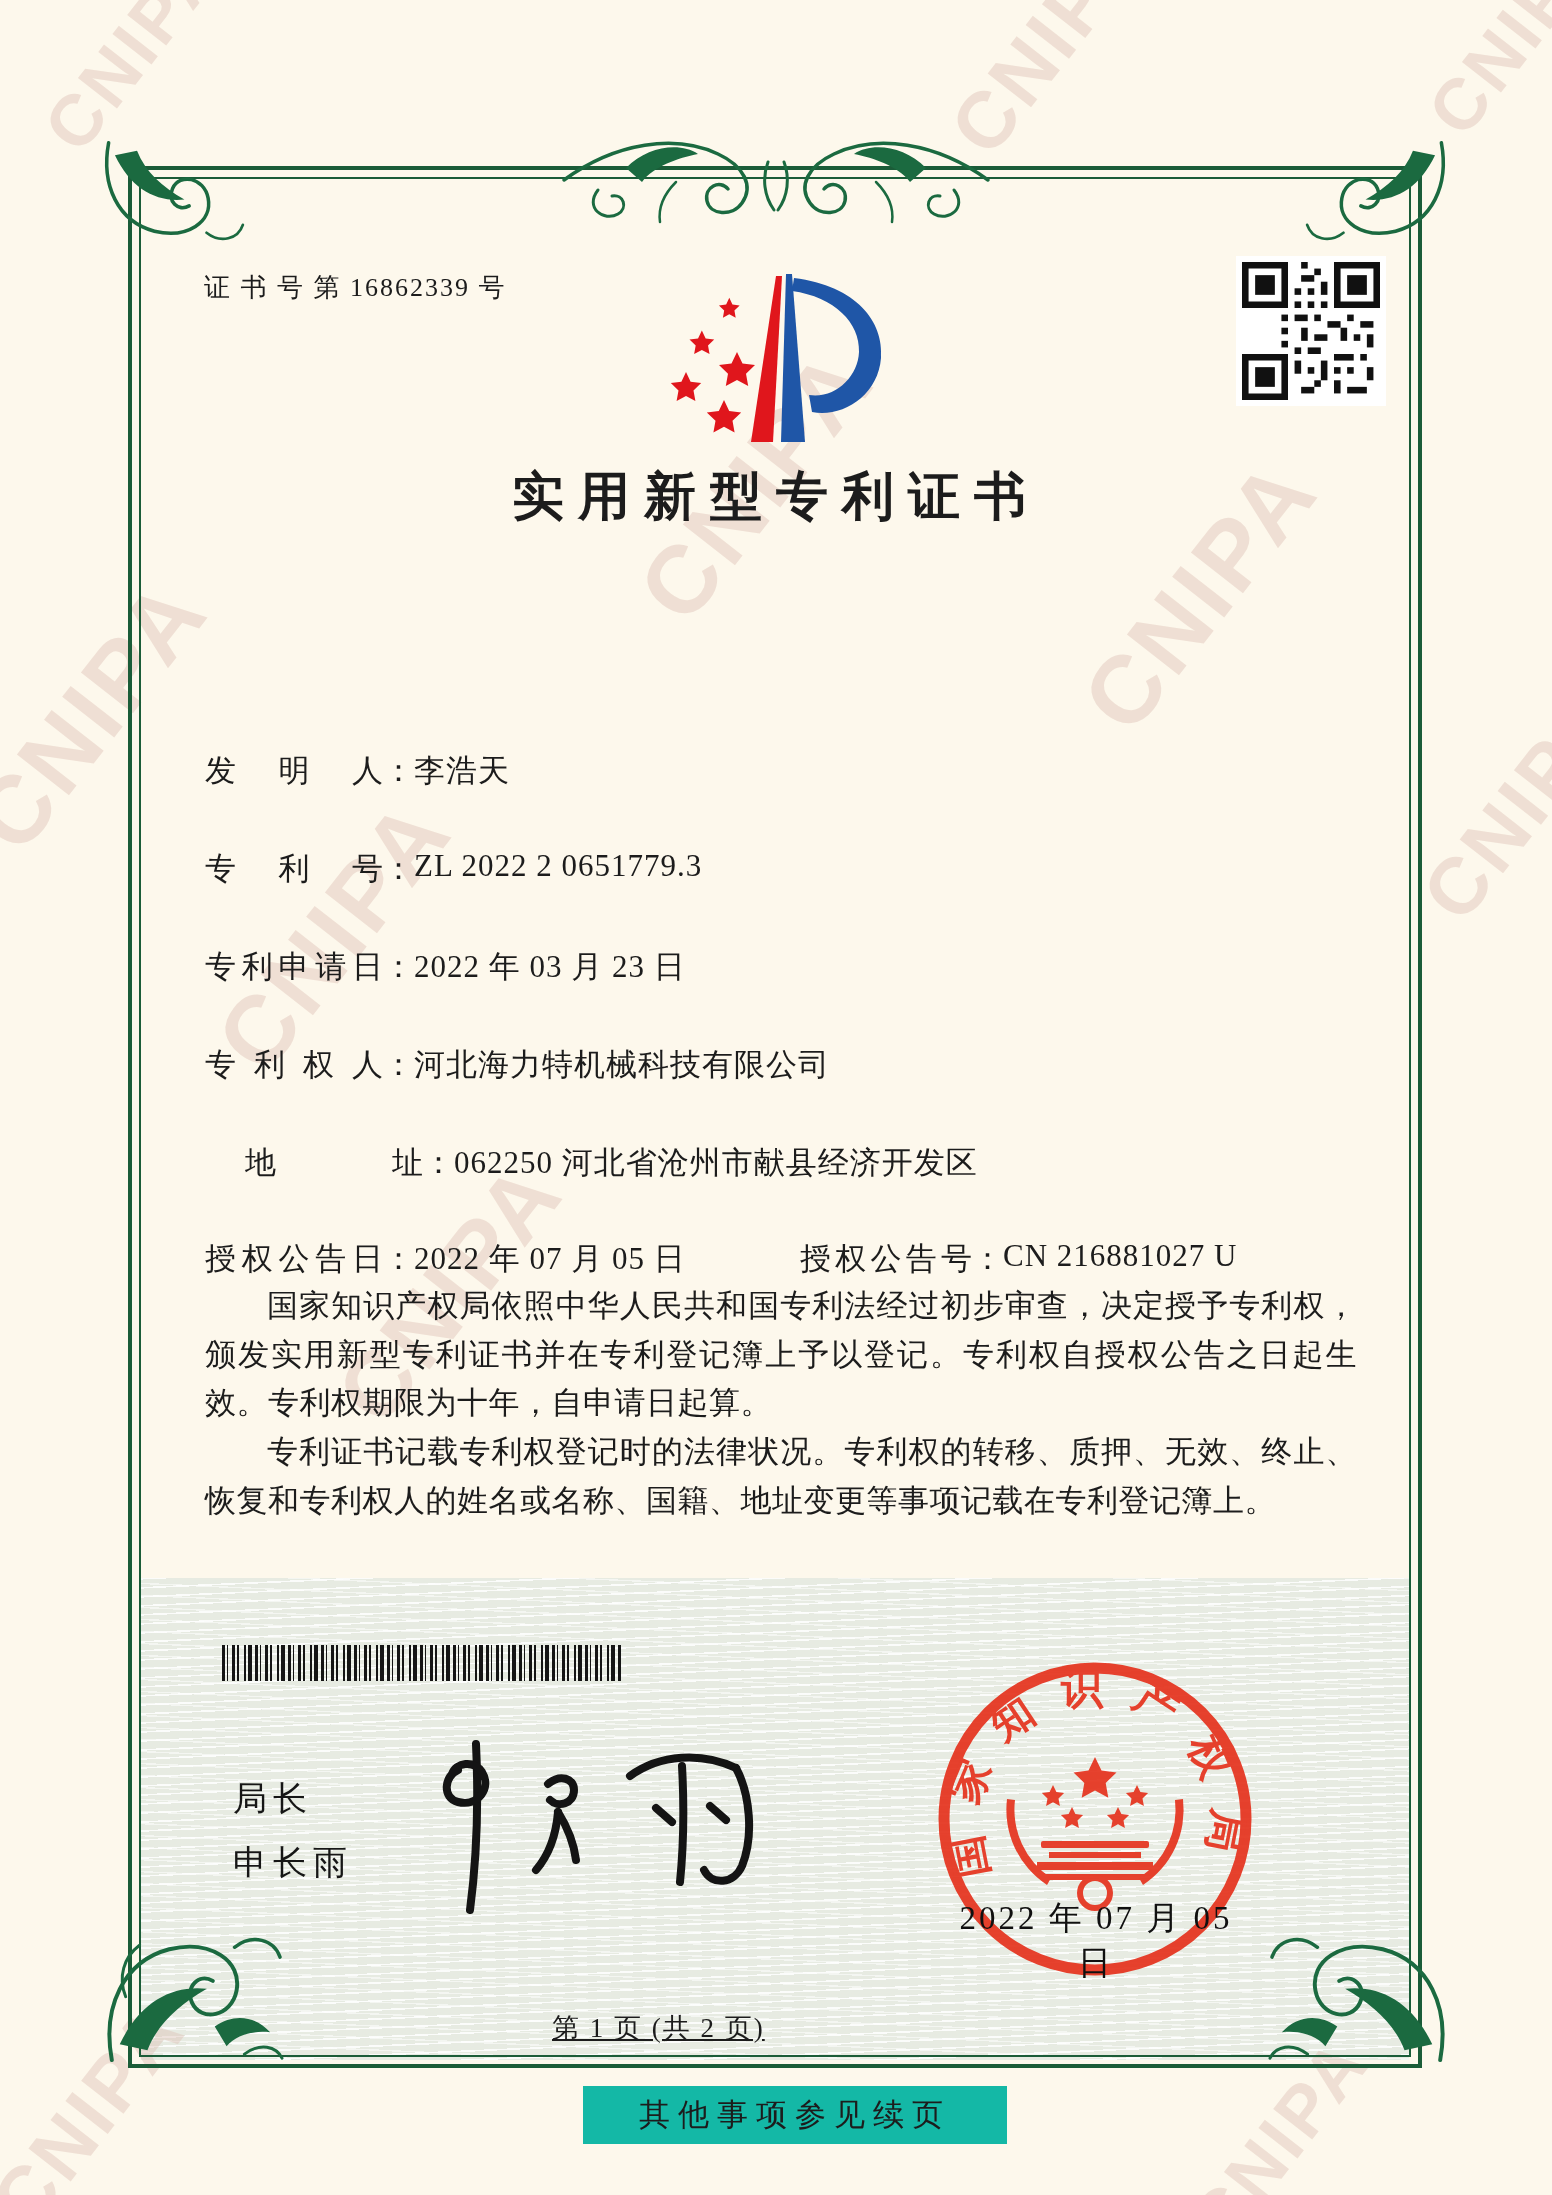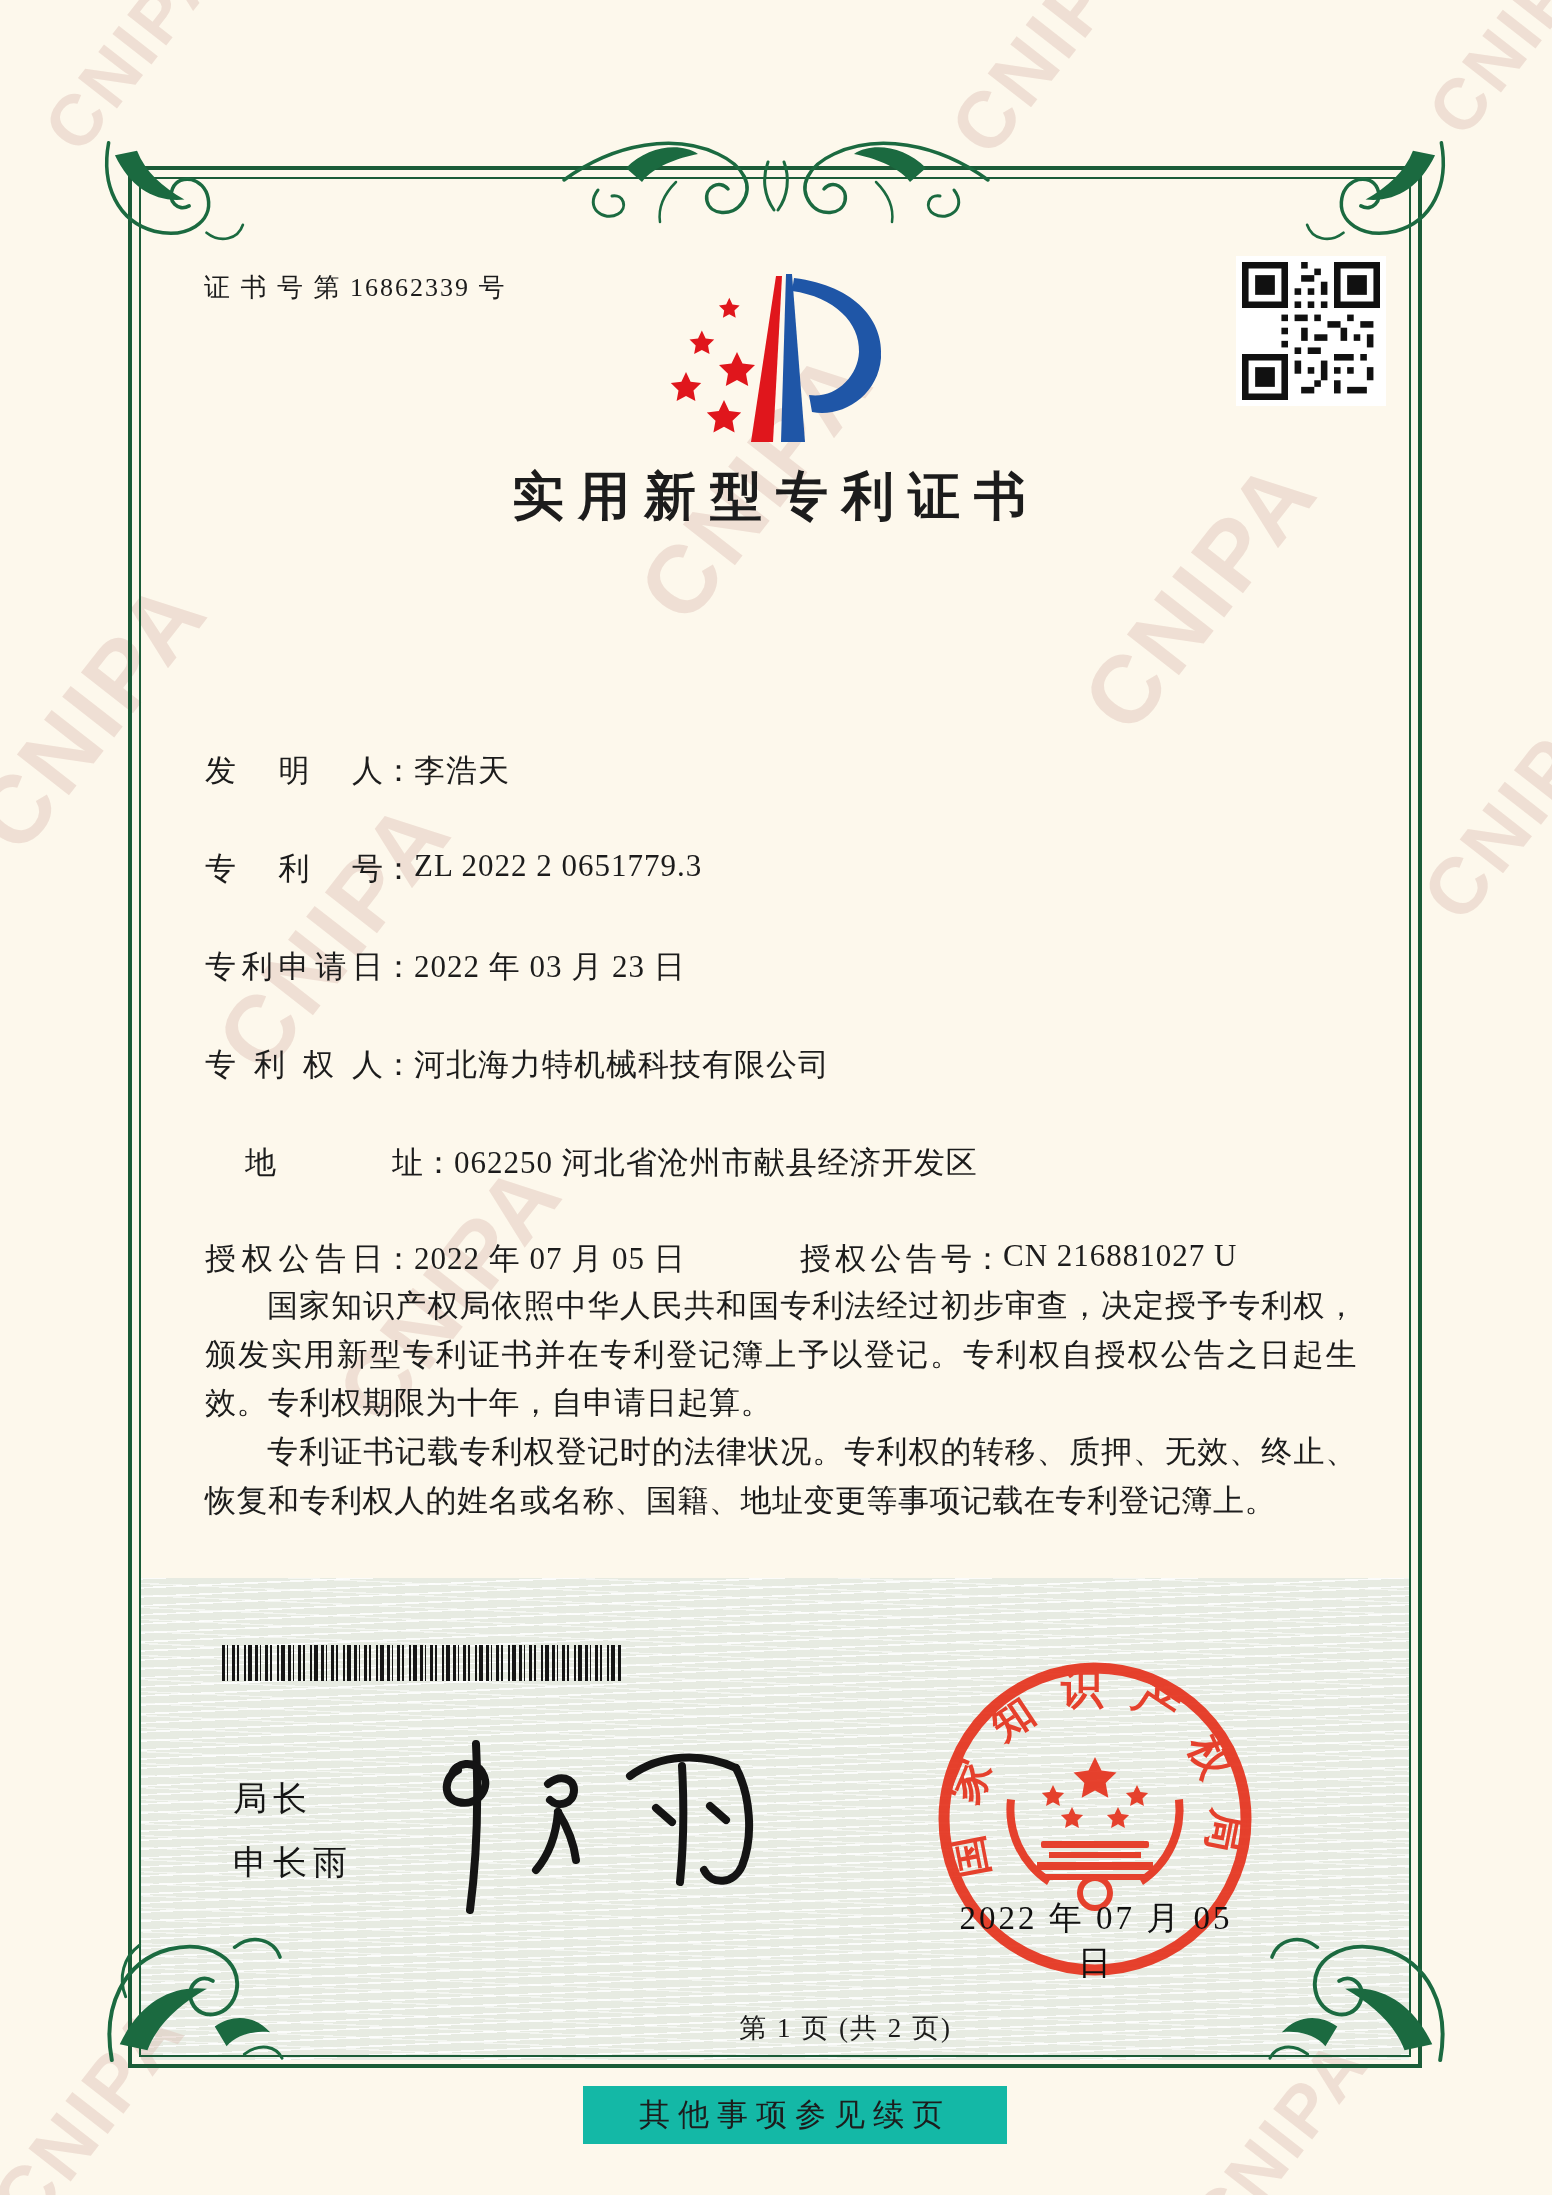--- a/index.html
+++ b/index.html
@@ -58,22 +58,22 @@
       #151515 15px 17px, rgba(0,0,0,0) 17px 22px,
       #151515 22px 24px, rgba(0,0,0,0) 24px 26px,
       #151515 26px 30px, rgba(0,0,0,0) 30px 33px);
   }
   .signer { position:absolute; z-index:5; left:233px; font-size:34px; letter-spacing:6px;
     font-family:"Liberation Sans","DejaVu Sans",sans-serif; color:#161616; }
   .signature { position:absolute; z-index:6; left:398px; top:1732px; }
   .seal { position:absolute; z-index:5; left:928px; top:1652px; opacity:.93; }
   .seal-date { position:absolute; z-index:6; left:938px; top:1896px; width:316px; text-align:center;
     font-size:33px; letter-spacing:3px; color:#101010; }
-  .page-info { position:absolute; z-index:5; left:552px; top:2010px; width:400px; text-align:right;
-    font-size:27px; letter-spacing:2px; }
+  .page-info { position:absolute; z-index:5; left:552px; top:2010px; width:400px; text-align:left;
+    font-size:27px; letter-spacing:2px;text-decoration:underline; }
   .footer-strip { position:absolute; z-index:6; left:583px; top:2086px; width:424px; height:58px;
     background:#14b8a6; display:flex; align-items:center; justify-content:center; }
   .footer-note { font-size:31px; letter-spacing:8px; color:#1c1c1c; }
   svg text { font-family:"Liberation Serif","DejaVu Serif",serif; }
 </style>
 </head>
 <body>
 
 <div class="page">
 

